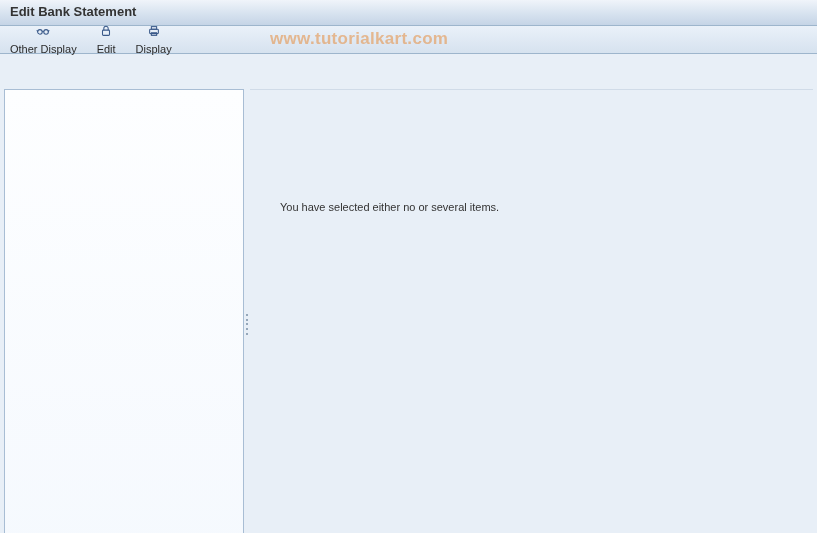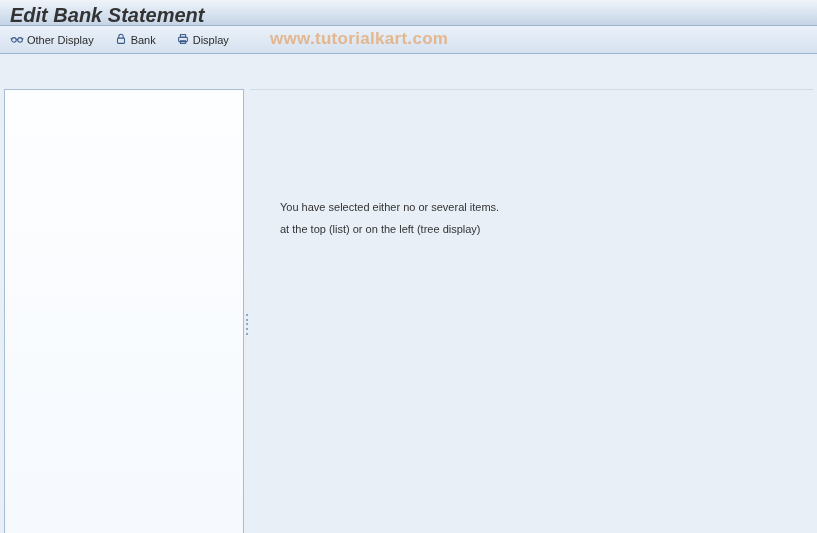--- a/index.html
+++ b/index.html
@@ -16,43 +16,43 @@
       overflow: hidden;
       position: relative;
     }
     .title-bar {
       background: linear-gradient(to bottom, #f0f4fa 0%, #d9e4f0 50%, #c5d4e6 100%);
       border-bottom: 1px solid #9db5cc;
       padding: 4px 10px 5px 10px;
       height: 26px;
     }
     .title-text {
-      font-size: 20px;
+      font-size: 13px;
       font-weight: bold;
-      font-style: italic;
       color: #333;
     }
     .toolbar {
       background: linear-gradient(to bottom, #eaf1f9 0%, #d6e2ef 100%);
       border-bottom: 1px solid #9db5cc;
       padding: 2px 6px;
       height: 28px;
       display: flex;
       align-items: center;
       gap: 12px;
       position: relative;
     }
     .toolbar-btn {
       display: flex;
       align-items: center;
       gap: 3px;
       padding: 2px 4px;
       cursor: pointer;
       color: #2a2a2a;
       font-size: 11px;
+      flex-direction: column;
     }
     .toolbar-btn svg {
       width: 14px;
       height: 14px;
       flex-shrink: 0;
     }
     .watermark {
       position: absolute;
       left: 270px;
       top: 3px;
@@ -131,21 +131,21 @@
     <span>Other Display</span>
   </div>
 
   <div class="toolbar-btn">
     <span>
       <svg viewBox="0 0 16 16">
         <rect x="4" y="7" width="8" height="6" rx="1" fill="none" stroke="#3a5a8a" stroke-width="1.2"></rect>
         <path d="M5.5 7 V5 a2.5 2.5 0 0 1 5 0 V7" fill="none" stroke="#3a5a8a" stroke-width="1.2"></path>
       </svg>
     </span>
-    <span>Bank</span>
+    <span>Edit</span>
   </div>
 
   <div class="toolbar-btn">
     <span>
       <svg viewBox="0 0 16 16">
         <rect x="3" y="6" width="10" height="5" rx="1" fill="none" stroke="#3a5a8a" stroke-width="1.2"></rect>
         <rect x="5" y="3" width="6" height="3" fill="none" stroke="#3a5a8a" stroke-width="1.2"></rect>
         <rect x="5" y="10" width="6" height="3" fill="none" stroke="#3a5a8a" stroke-width="1.2"></rect>
       </svg>
     </span>
@@ -161,15 +161,14 @@
     <div class="splitter-handle">
       <div class="splitter-dot"></div>
       <div class="splitter-dot"></div>
       <div class="splitter-dot"></div>
       <div class="splitter-dot"></div>
       <div class="splitter-dot"></div>
     </div>
   </div>
   <div class="right-panel">
     <div class="message-line">You have selected either no or several items.</div>
-    <div class="message-line">at the top (list) or on the left (tree display)</div>
   </div>
 </div>
 
 </body></html>

